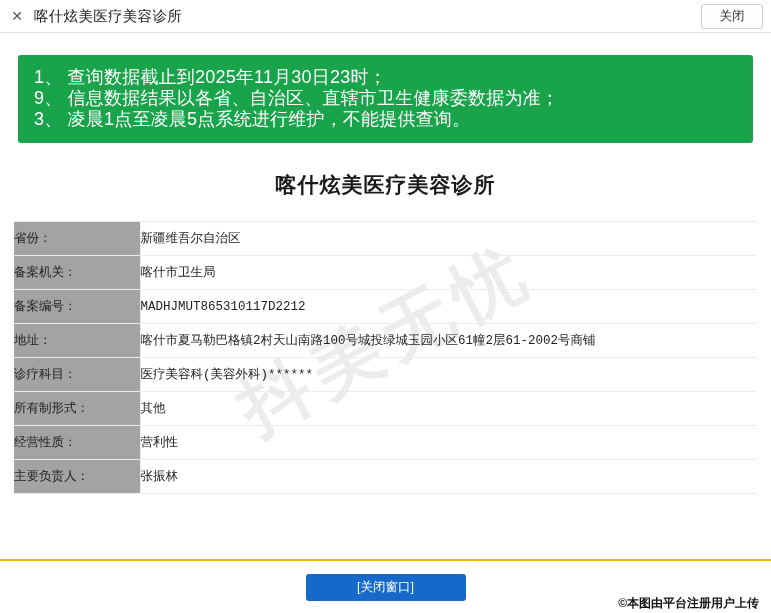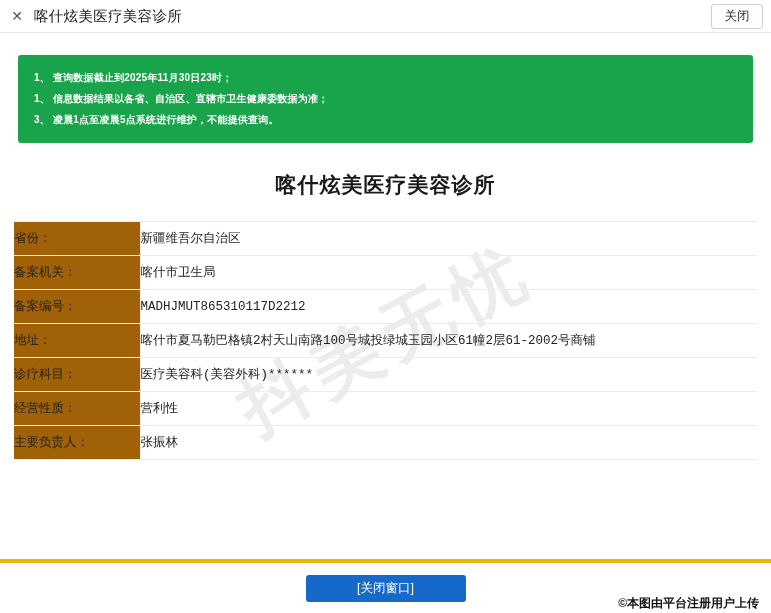--- a/index.html
+++ b/index.html
@@ -42,21 +42,21 @@
   .titlebar-title {
     font-size: 14.5px;
     color: #1a1a1a;
     font-weight: 500;
     letter-spacing: .3px;
   }
   .close-btn {
     position: absolute;
     right: 8px;
     top: 4px;
-    width: 52px;
+    width: 62px;
     height: 25px;
     border: 1px solid #cfcfcf;
     border-radius: 3px;
     background: #fdfdfd;
     font-size: 12.5px;
     color: #333;
     display: flex;
     align-items: center;
     justify-content: center;
     cursor: pointer;
@@ -65,23 +65,23 @@
 
   
   .notice {
     margin: 22px 18px 0 18px;
     background: #19a44b;
     color: #ffffff;
     border-radius: 3px;
     padding: 12px 16px 13px 16px;
   }
   .notice-line {
-    font-size: 10px;
+    font-size: 18px;
     line-height: 21px;
-    font-weight: bold;
+    font-weight: normal;
     letter-spacing: .2px;
     white-space: nowrap;
   }
 
   
   .main-title {
     text-align: center;
     font-size: 21px;
     font-weight: bold;
     color: #1a1a1a;
@@ -106,21 +106,21 @@
   table.info tr { height: 34px; }
   table.info td {
     border-bottom: 1px solid #ececec;
     font-size: 12.5px;
     color: #222;
     vertical-align: middle;
     padding: 0;
   }
   td.label {
     width: 126px;
-    background: #a16207;
+    background: #a3a3a3;
     padding-left: 10px;
     color: #222;
     border-right: 1px solid #ececec;
   }
   td.value {
     padding-left: 14px;
     color: #333;
     font-family: Liberation Mono, monospace;
   }
   table.info tr:first-child td { border-top: 1px solid #ececec; }
@@ -141,21 +141,21 @@
     font-family: "Liberation Serif", serif;
   }
 
   
   .footer {
     position: absolute;
     left: 0;
     right: 0;
     bottom: 0;
     height: 54px;
-    border-top: 4px solid #eab308;
+    border-top: 2px solid #eab308;
     background: #ffffff;
     display: flex;
     align-items: center;
     justify-content: center;
   }
   .footer-btn {
     width: 160px;
     height: 27px;
     background: #1769c9;
     color: #fff;
@@ -184,21 +184,21 @@
 <div id="page">
 
   <div class="titlebar">
     <div class="close-x">✕</div>
     <div class="titlebar-title">喀什炫美医疗美容诊所</div>
     <button class="close-btn">关闭</button>
   </div>
 
   <div class="notice">
     <div class="notice-line">1、 查询数据截止到2025年11月30日23时；</div>
-    <div class="notice-line">1、 信息数据结果以各省、自治区、直辖市卫生健康委数据为准；</div>
+    <div class="notice-line">9、 信息数据结果以各省、自治区、直辖市卫生健康委数据为准；</div>
     <div class="notice-line">3、 凌晨1点至凌晨5点系统进行维护，不能提供查询。</div>
   </div>
 
   <div class="watermark">抖美无忧</div>
 
   <div class="main-title">喀什炫美医疗美容诊所</div>
 
   <div class="table-wrap">
     <table class="info">
       <tbody>
@@ -216,20 +216,24 @@
         </tr>
         <tr>
           <td class="label">地址：</td>
           <td class="value">喀什市夏马勒巴格镇2村天山南路100号城投绿城玉园小区61幢2层61-2002号商铺</td>
         </tr>
         <tr>
           <td class="label">诊疗科目：</td>
           <td class="value">医疗美容科(美容外科)******</td>
         </tr>
         <tr>
+          <td class="label">所有制形式：</td>
+          <td class="value">其他</td>
+        </tr>
+        <tr>
           <td class="label">经营性质：</td>
           <td class="value">营利性</td>
         </tr>
         <tr>
           <td class="label">主要负责人：</td>
           <td class="value">张振林</td>
         </tr>
       </tbody>
     </table>
   </div>

